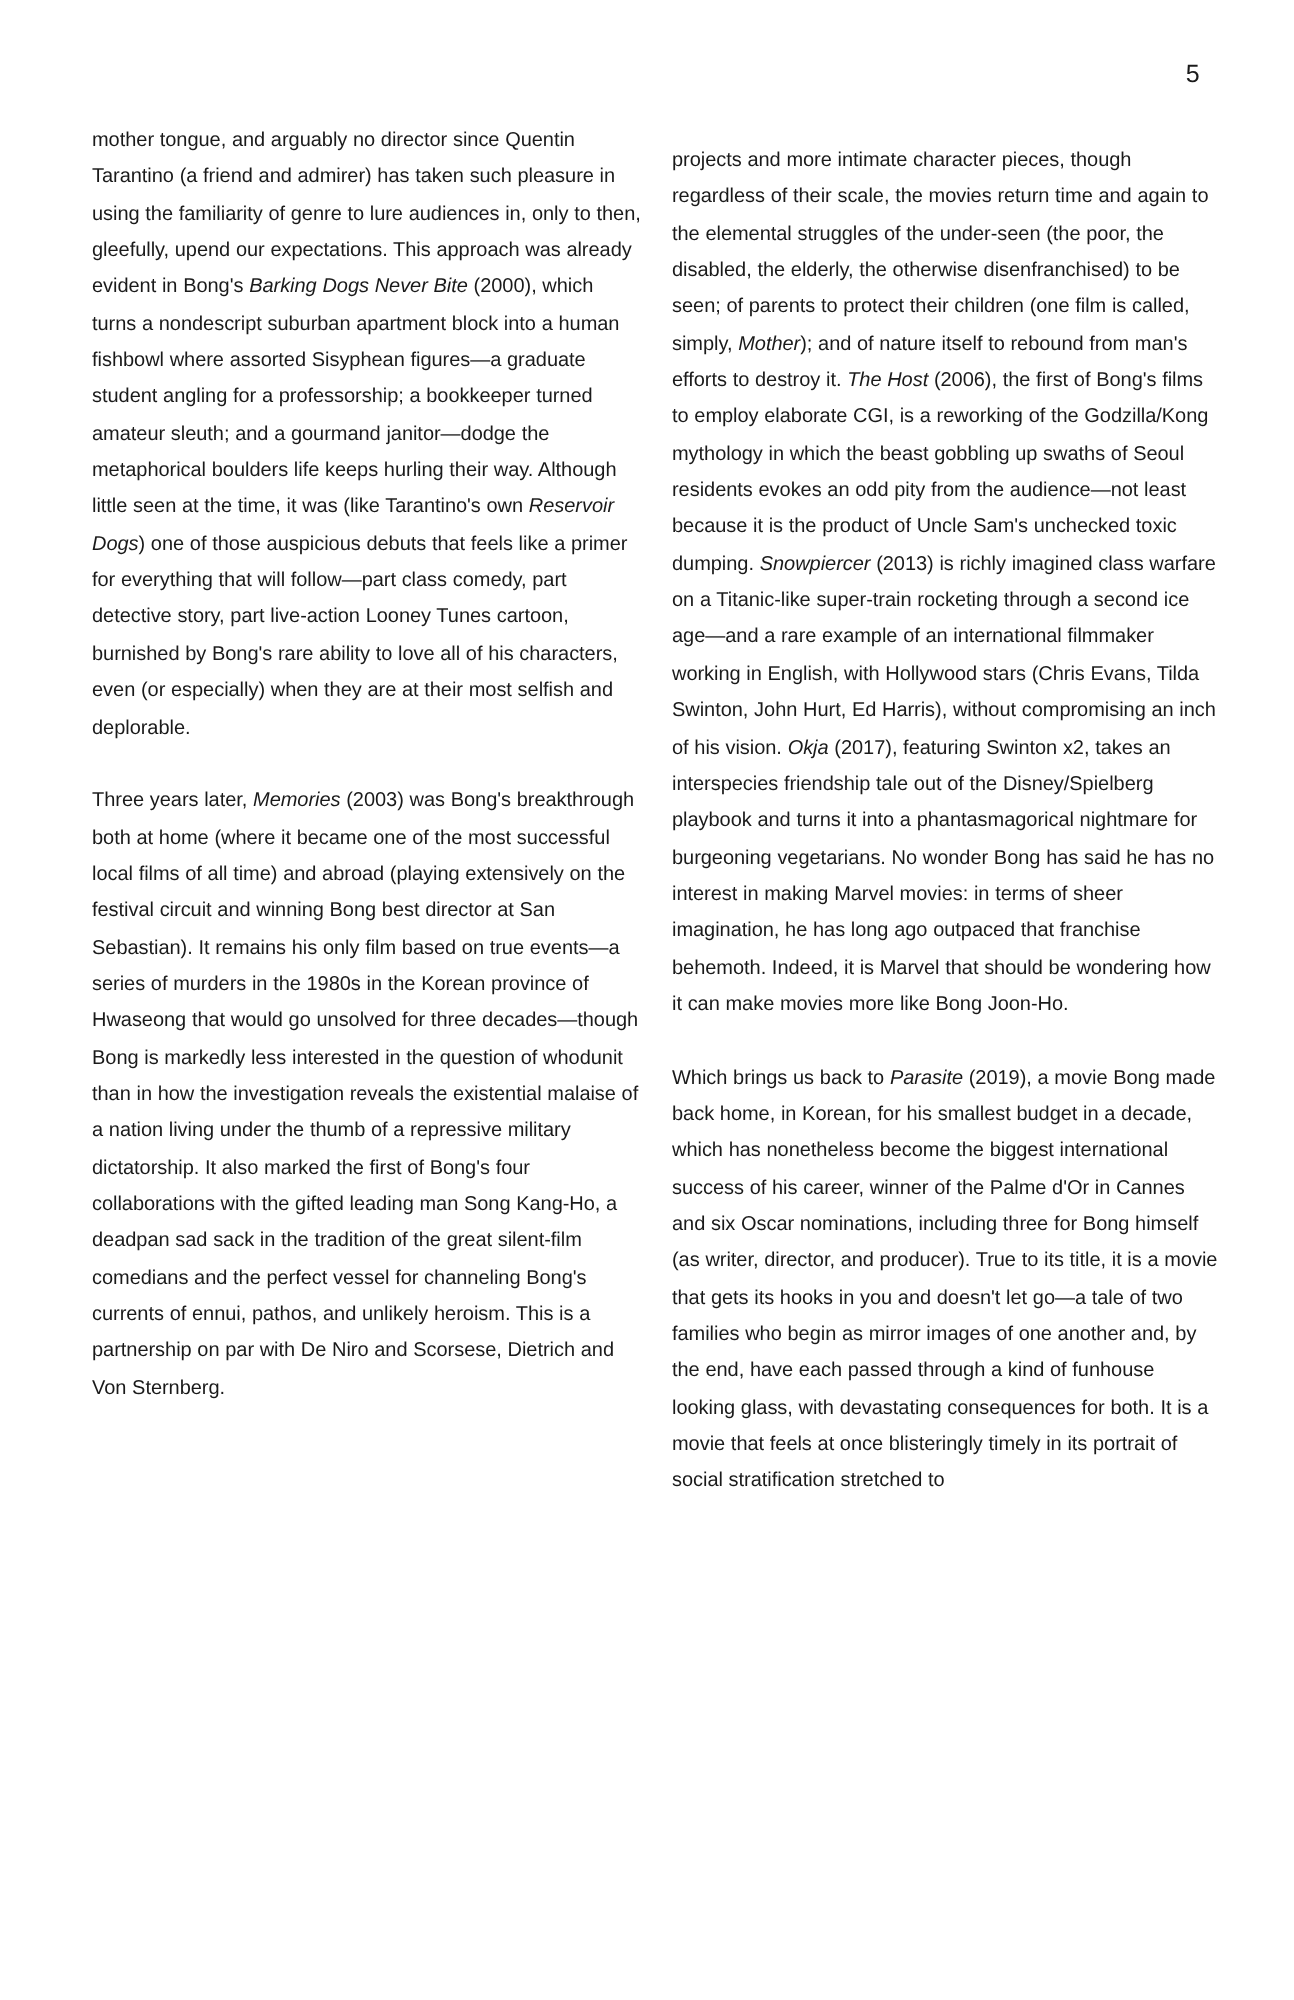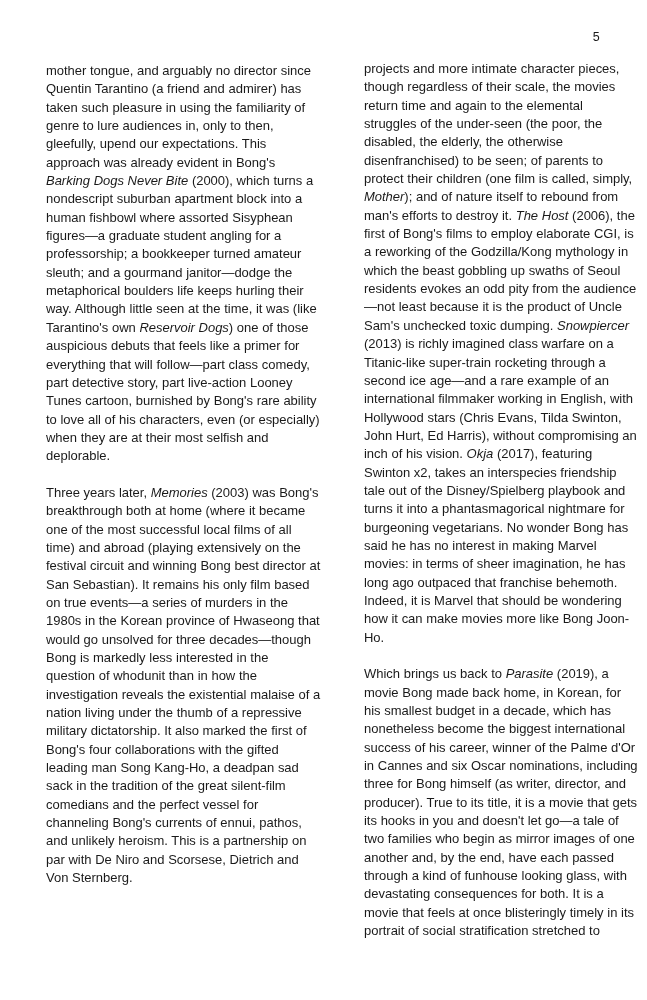--- a/index.html
+++ b/index.html
@@ -29,35 +29,34 @@
   .columns {
     position: absolute;
     top: 0;
     left: 0;
     width: 647px;
     height: 1000px;
   }
   .col {
     position: absolute;
     width: 275px;
-    font-size: 13px;
+    font-size: 10px;
     line-height: 18.35px;
     letter-spacing: -0.02px;
     word-spacing: 0.1px;
     text-align: left;
     hyphens: none;
   }
   .col-left {
     left: 46px;
     top: 62px;
   }
   .col-right {
     left: 336px;
-    top: 60px;
-    margin-left: 28px;
+    top: 72px;
   }
   .col p {
     margin: 0 0 18.35px 0;
   }
   .col p:last-child {
     margin-bottom: 0;
   }
   .col p em,
   .col p i {
     font-style: italic;

